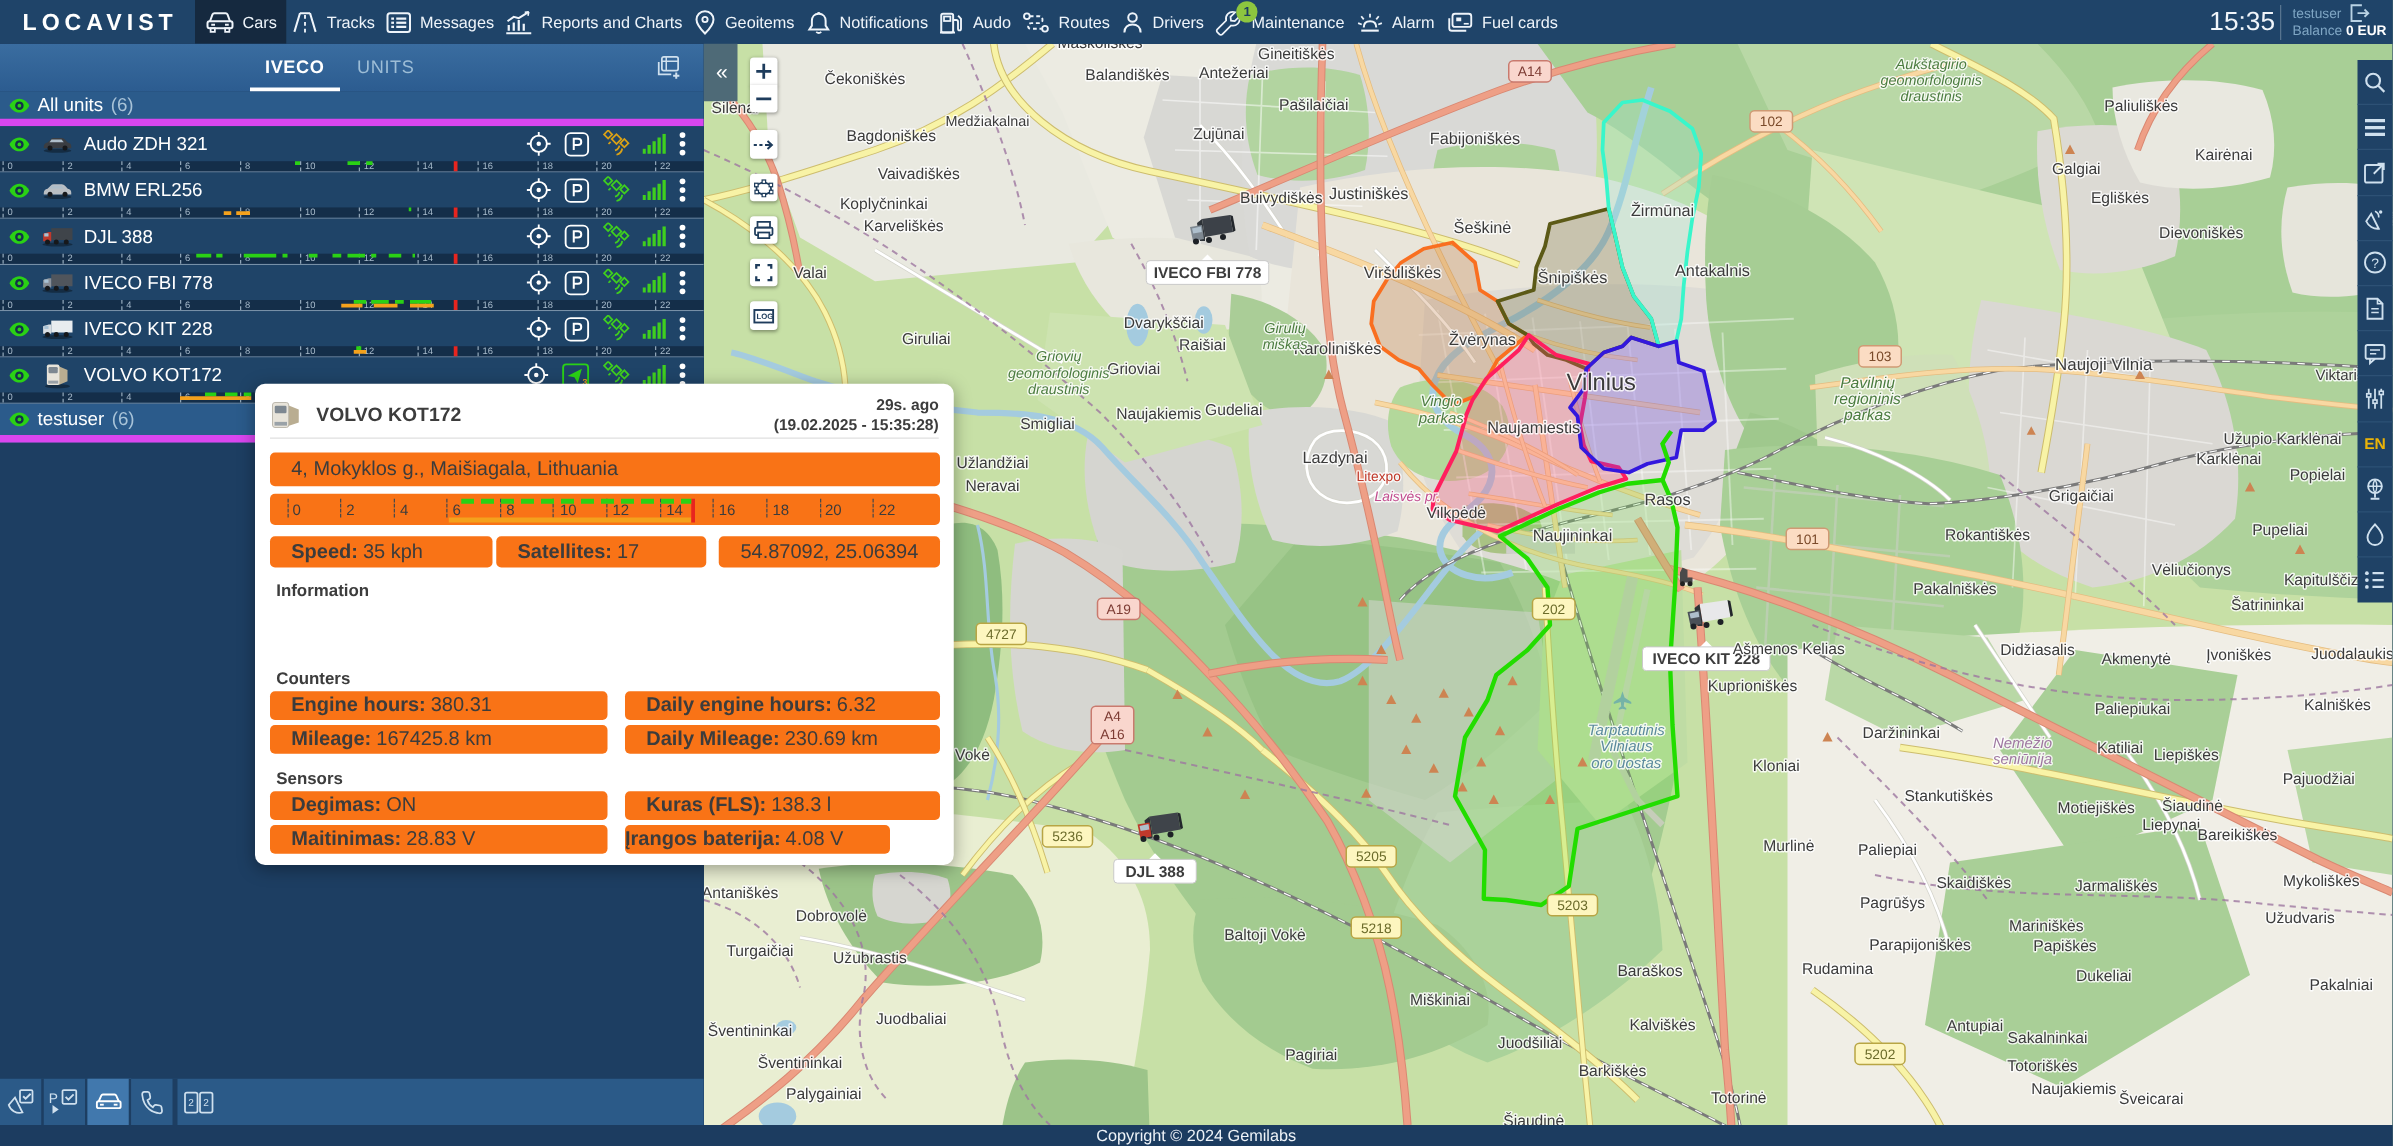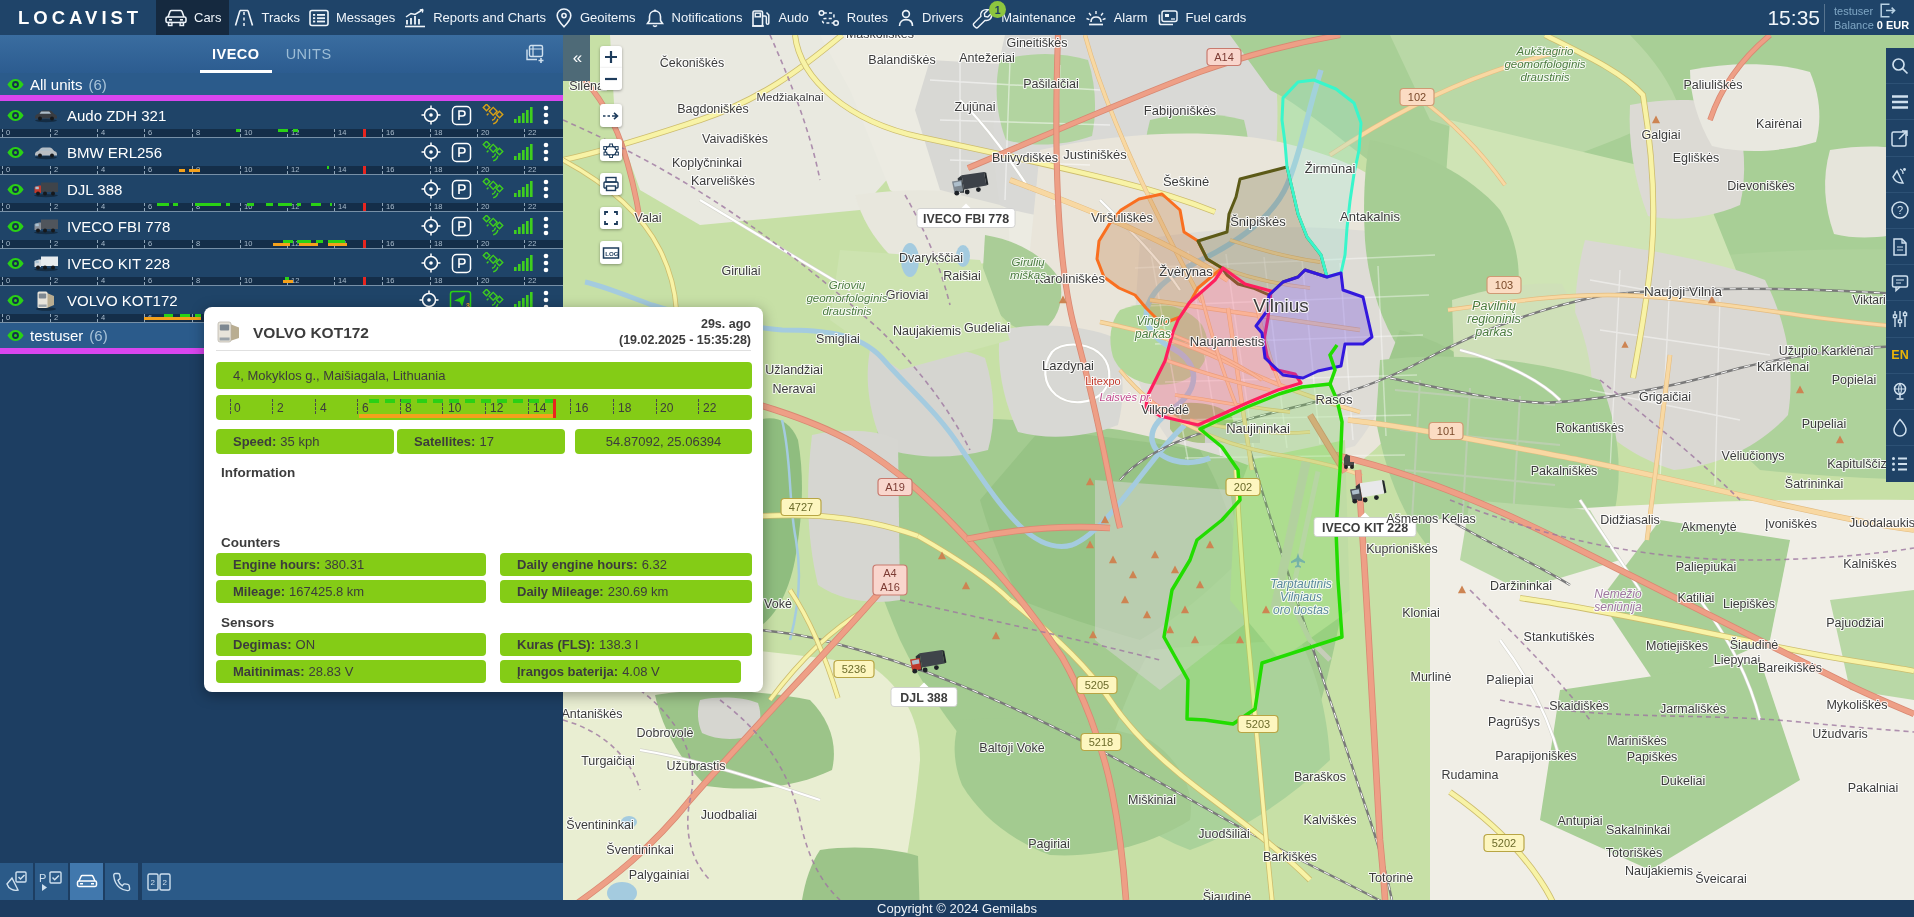--- a/index.html
+++ b/index.html
@@ -42,21 +42,21 @@
 
 #map{position:absolute;left:563px;top:35px;width:1351px;height:865px;overflow:hidden}
 #rail{position:absolute;left:1886px;top:48px;width:28px;height:434px;background:#1f4266;z-index:50}
 .ricon{height:36.2px;display:flex;align-items:center;justify-content:center;border-bottom:1px solid #2d5175;color:#cfe0ee}
 .ricon:last-child{border-bottom:none}
 .ricon.en{font-size:12.5px;font-weight:700;color:#eab308}
 #collapse{position:absolute;left:563px;top:35px;width:27px;height:46px;background:#4e6a77;color:#fff;font-size:17px;display:flex;align-items:center;justify-content:center;z-index:40;letter-spacing:-2px}
 .mctl{position:absolute;width:22px;background:#fff;border-radius:3px;box-shadow:0 1px 3px rgba(0,0,0,.35);color:#1e3c5c;display:flex;align-items:center;justify-content:center;z-index:40}
 
 #popup{position:absolute;left:204px;top:307px;width:559px;height:385px;background:#fff;border-radius:8px;box-shadow:0 3px 14px rgba(0,0,0,.35);z-index:70;color:#3c3c3c}
-.pbox{background:#84cc16;border-radius:4px;position:absolute;font-size:13px;display:flex;align-items:center}
+.pbox{background:#f97316;border-radius:4px;position:absolute;font-size:16px;display:flex;align-items:center}
 .pbox b{font-weight:700;margin-right:4px}
 .phead{font-size:13.5px;font-weight:700;color:#3c3c3c;position:absolute}
 </style></head><body>
 <div id="map"><svg width="1351" height="865" viewBox="0 0 1351 865" style="font-family:'Liberation Sans',sans-serif">
       <g transform="translate(-563,-35)">
         <rect x="563" y="35" width="1351" height="865" fill="#c7e0a6"></rect>
         <path d="M610 35 H900 L940 120 L860 210 L700 225 L640 190 L615 120 Z" fill="#e9e9e0"></path>
         <path d="M820 35 H1180 L1220 130 L1150 250 L1000 260 L890 190 L850 90 Z" fill="#ecebe2"></path>
         <path d="M855 195 C905 188 960 188 1000 200 C1010 220 1012 240 1006 258 C972 268 932 270 898 263 C876 243 862 220 855 195 Z" fill="#e8e7dd"></path>
         <path d="M930 60 L1110 70 L1130 160 L1040 215 L940 190 L915 110 Z" fill="#d8d8d4"></path>
@@ -1587,14 +1587,14 @@
     <div class="phead" style="left:17px;top:158px">Information</div>
     <div class="phead" style="left:17px;top:228px">Counters</div>
     <div class="pbox" style="left:12px;top:246px;width:270px;height:23px;padding-left:17px"><b>Engine hours:</b> 380.31</div>
     <div class="pbox" style="left:296px;top:246px;width:252px;height:23px;padding-left:17px"><b>Daily engine hours:</b> 6.32</div>
     <div class="pbox" style="left:12px;top:273px;width:270px;height:23px;padding-left:17px"><b>Mileage:</b> 167425.8 km</div>
     <div class="pbox" style="left:296px;top:273px;width:252px;height:23px;padding-left:17px"><b>Daily Mileage:</b> 230.69 km</div>
     <div class="phead" style="left:17px;top:308px">Sensors</div>
     <div class="pbox" style="left:12px;top:326px;width:270px;height:23px;padding-left:17px"><b>Degimas:</b> ON</div>
     <div class="pbox" style="left:296px;top:326px;width:252px;height:23px;padding-left:17px"><b>Kuras (FLS):</b> 138.3 l</div>
     <div class="pbox" style="left:12px;top:353px;width:270px;height:23px;padding-left:17px"><b>Maitinimas:</b> 28.83 V</div>
-    <div class="pbox" style="left:296px;top:353px;width:241px;height:23px;padding-left:17px"><b>Įrangos baterija:</b> 4.08 V</div>
+    <div class="pbox" style="left:296px;top:353px;width:212px;height:23px;"><b>Įrangos baterija:</b> 4.08 V</div>
   </div>
 <div id="botbar">Copyright © 2024 Gemilabs</div>
 </body></html>

